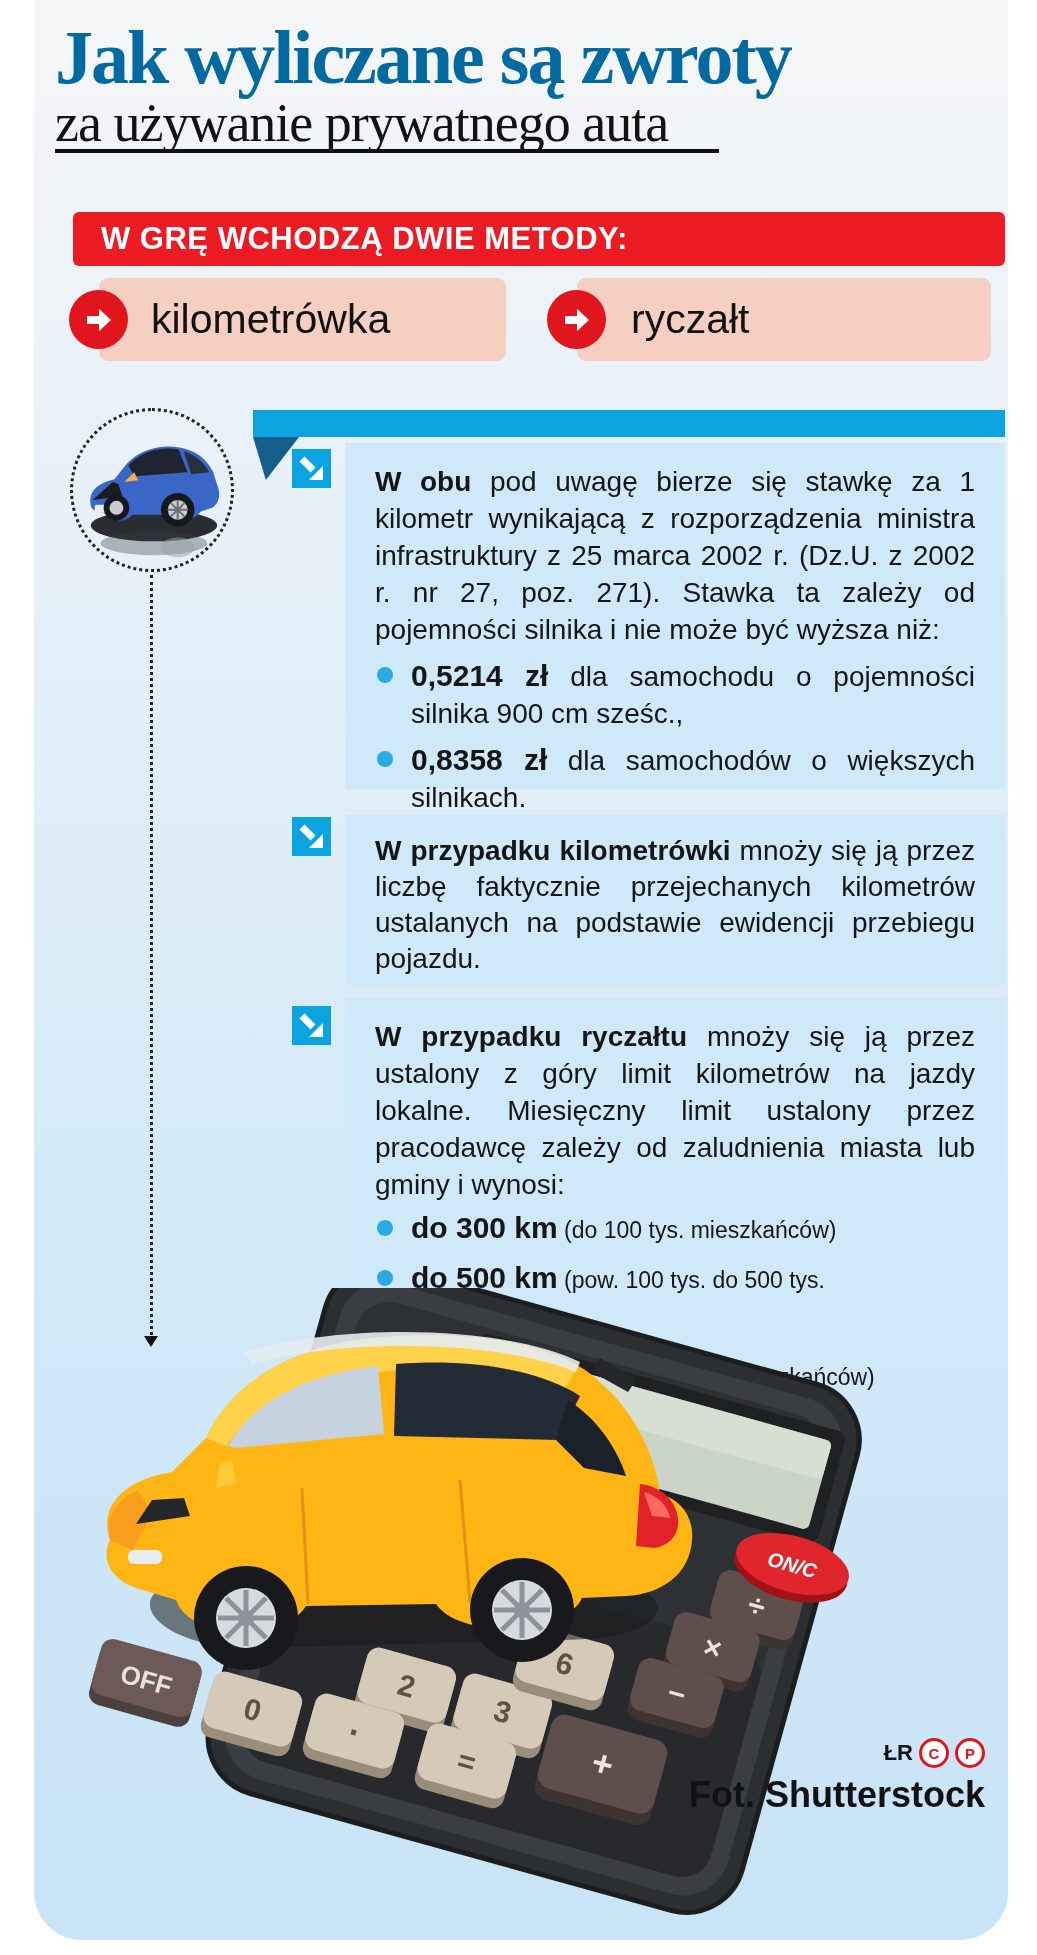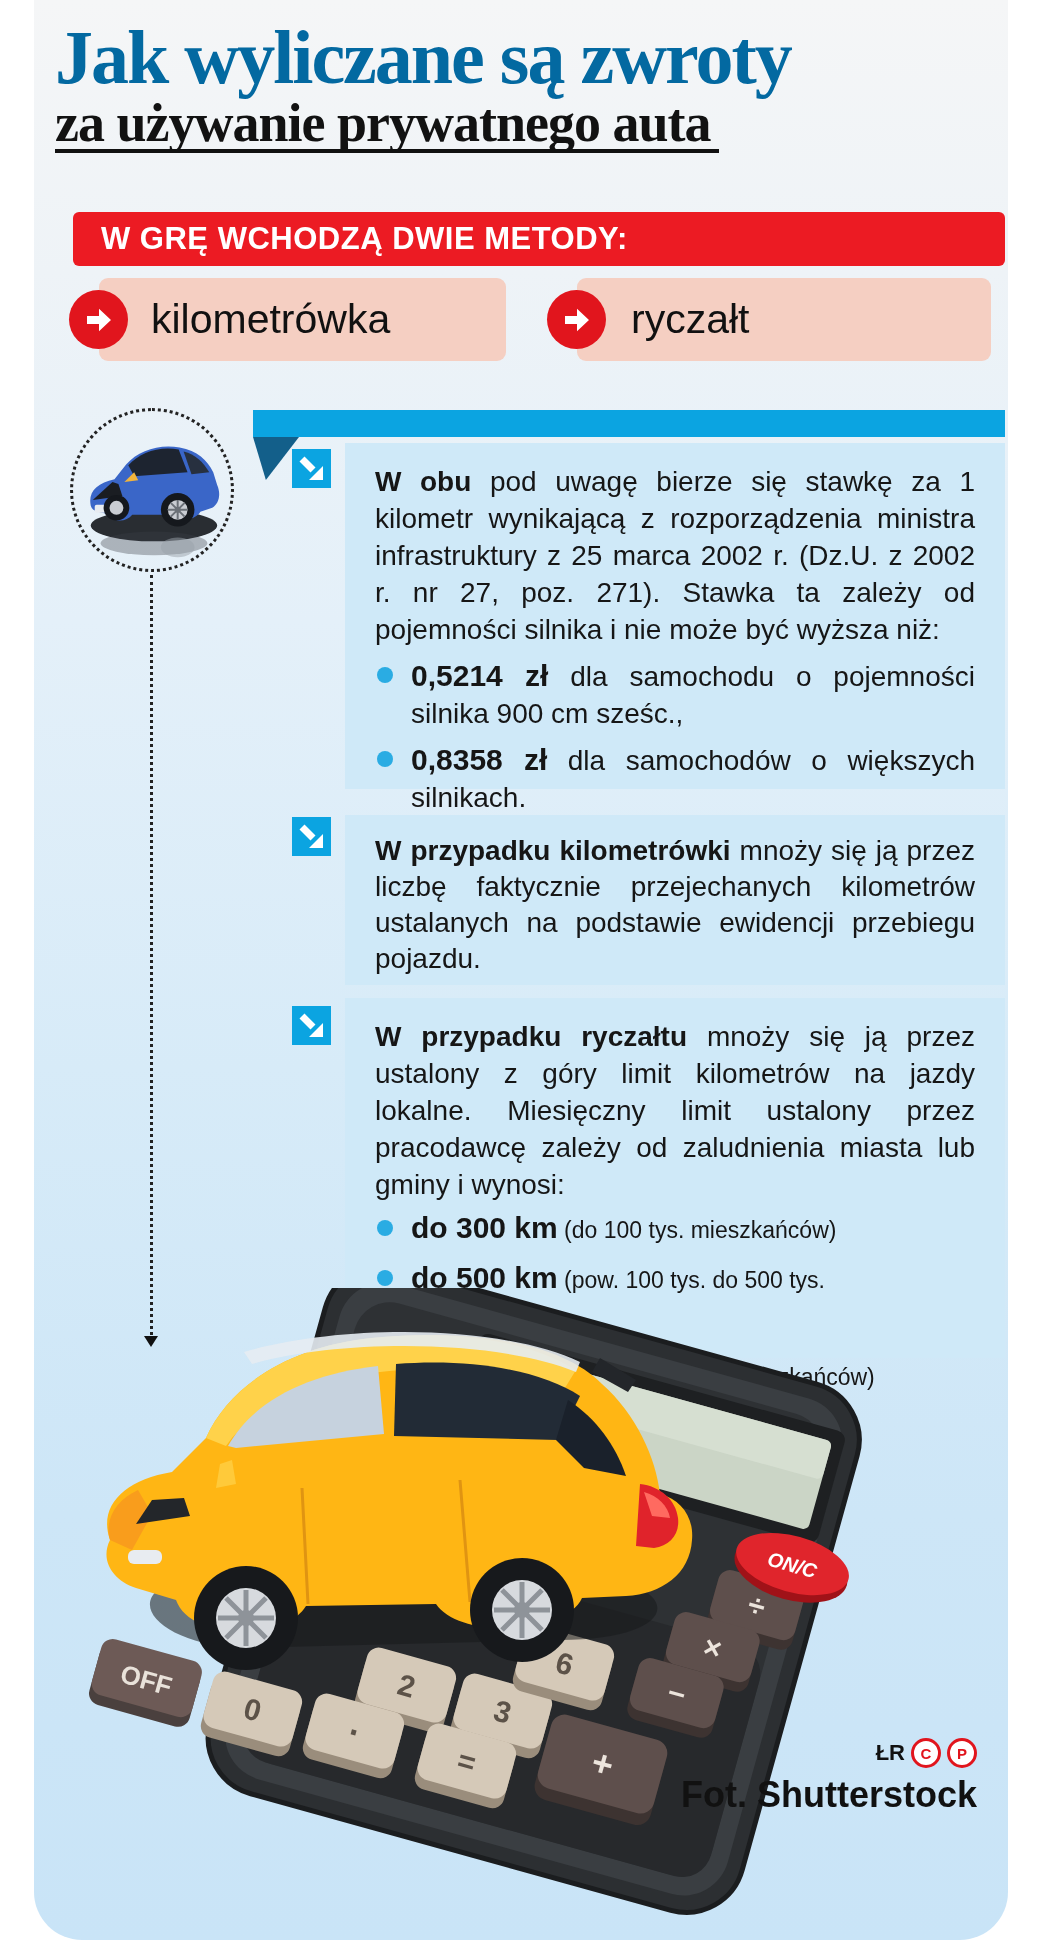--- a/index.html
+++ b/index.html
@@ -6,21 +6,21 @@
   #page{position:relative;width:1037px;height:1955px;overflow:hidden;
         font-family:"Liberation Sans",sans-serif;background:#ffffff;}
   
   .canvas{position:absolute;left:34px;top:0;width:974px;height:1940px;
     background:linear-gradient(180deg,#f5f6f7 0%,#eef3f7 14%,#e4f0f9 32%,#d7ebf8 55%,#cde6f7 78%,#c9e4f7 100%);
     border-radius:0 0 48px 48px;}
   
   .title{position:absolute;left:55px;top:14px;font-family:Liberation Serif, serif;
     font-weight:700;font-size:76px;letter-spacing:-2px;color:#0369a1;white-space:nowrap;}
   .subtitle{position:absolute;left:55px;top:92px;font-family:"Liberation Serif",serif;
-    font-weight:700;font-size:54px;letter-spacing:-1px;color:#121212;white-space:nowrap;}
+    font-weight:400;font-size:54px;letter-spacing:-1px;color:#121212;white-space:nowrap;}
   .title-rule{position:absolute;left:55px;top:149px;width:664px;height:4px;background:#111;}
   
   .banner{position:absolute;left:73px;top:212px;width:932px;height:54px;background:#ec1b23;
     border-radius:6px;color:#fff;font-weight:700;font-size:31px;line-height:54px;
     padding-left:28px;box-sizing:border-box;letter-spacing:.5px;}
   
   .method{position:absolute;top:278px;height:83px;background:#f5cfc2;border-radius:9px;}
   .method.left{left:99px;width:407px;}
   .method.right{left:577px;width:414px;}
   .method .label{position:absolute;top:0;height:60px;line-height:83px;font-size:41px;color:#111;}
@@ -47,21 +47,21 @@
   .panel p{margin:0;font-size:28px;line-height:37px;text-align:justify;}
   .panel b{font-weight:700;}
   .bullet{position:relative;padding-left:36px;margin-top:9px;font-size:28px;line-height:37px;text-align:justify;}
   .bullet .dot{position:absolute;left:2px;top:10px;width:16px;height:16px;border-radius:50%;background:#2aace3;}
   .bullet b{font-size:30px;}
   .bullet .small{font-size:23px;}
   .b-row{line-height:46px;margin-top:2px;text-align:left;}
   
   .photo{position:absolute;left:40px;top:1288px;width:970px;height:655px;}
   
-  .credits{position:absolute;right:60px;top:1738px;text-align:right;color:#111;}
+  .credits{position:absolute;right:52px;top:1738px;text-align:right;color:#111;}
   .credits .row1{font-size:22px;font-weight:700;display:flex;align-items:center;justify-content:flex-end;gap:6px;}
   .cp{display:inline-flex;width:24px;height:24px;border-radius:50%;border:3px solid #e1151d;
      color:#e1151d;font-size:15px;font-weight:700;align-items:center;justify-content:center;background:#fff;}
   .credits .row2{font-size:36px;font-weight:700;margin-top:6px;}
 </style>
 </head>
 <body>
 
 <div id="page">
   <div class="canvas"></div>

